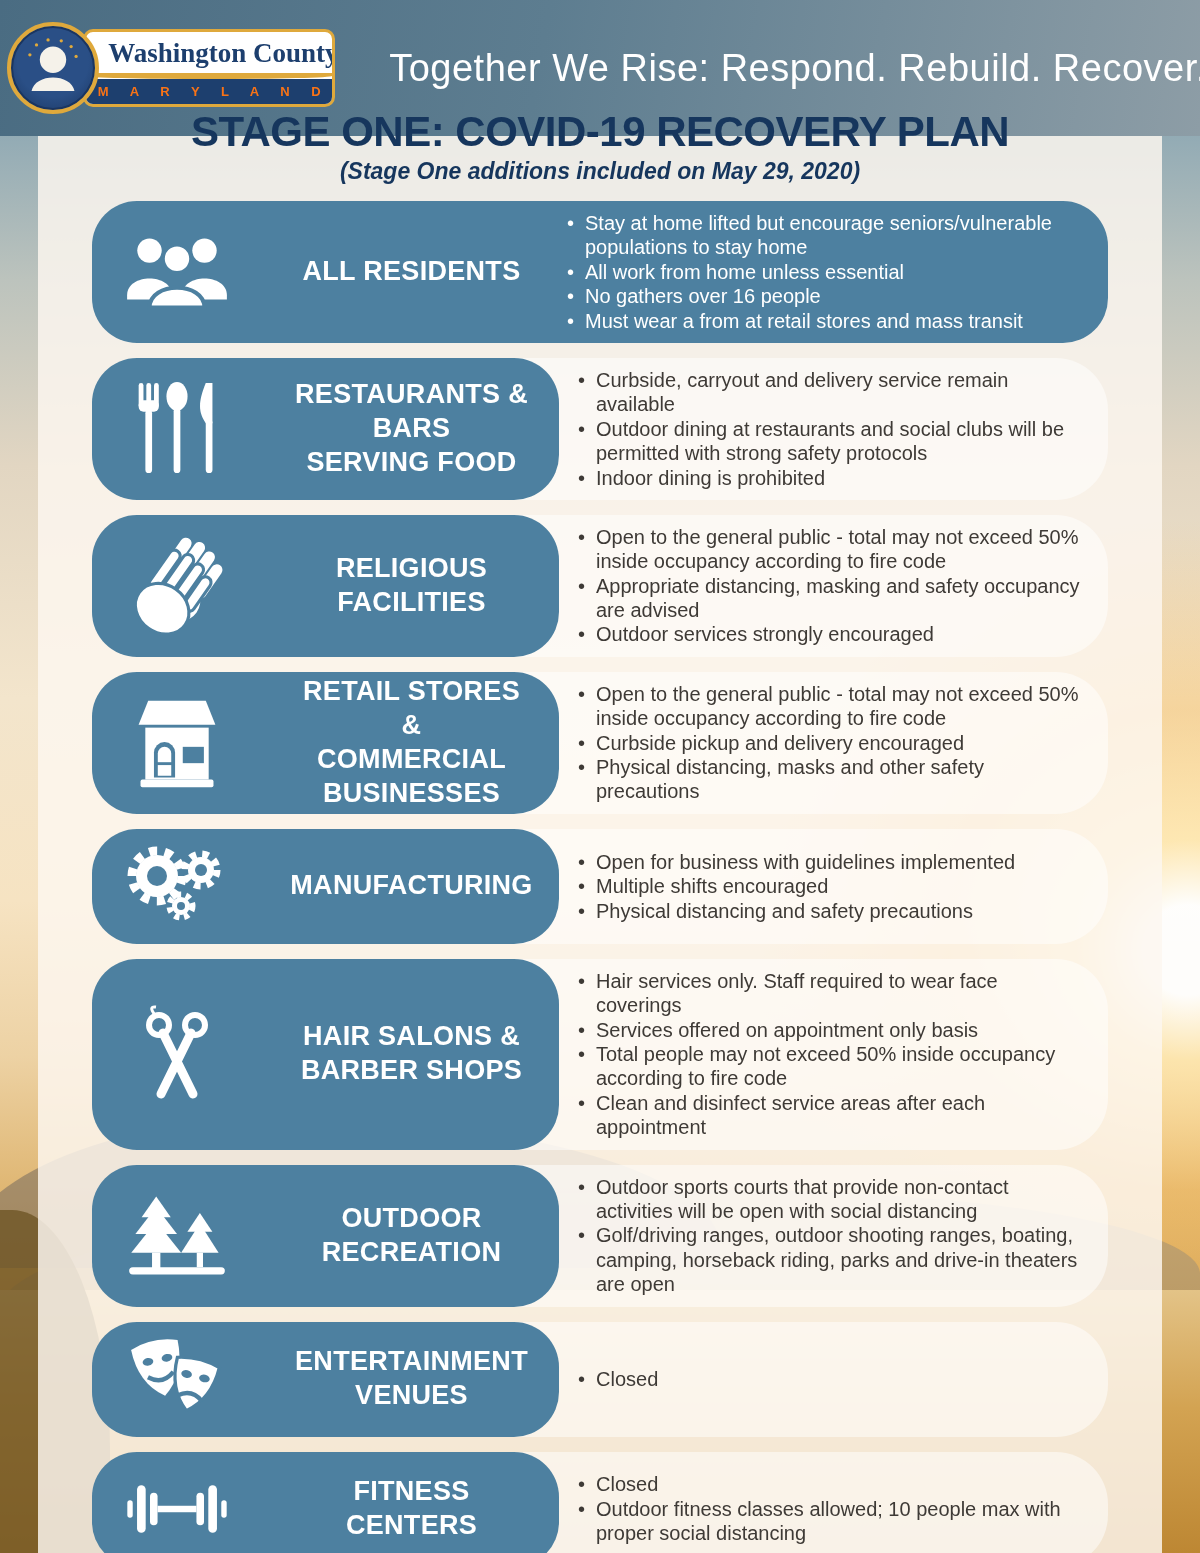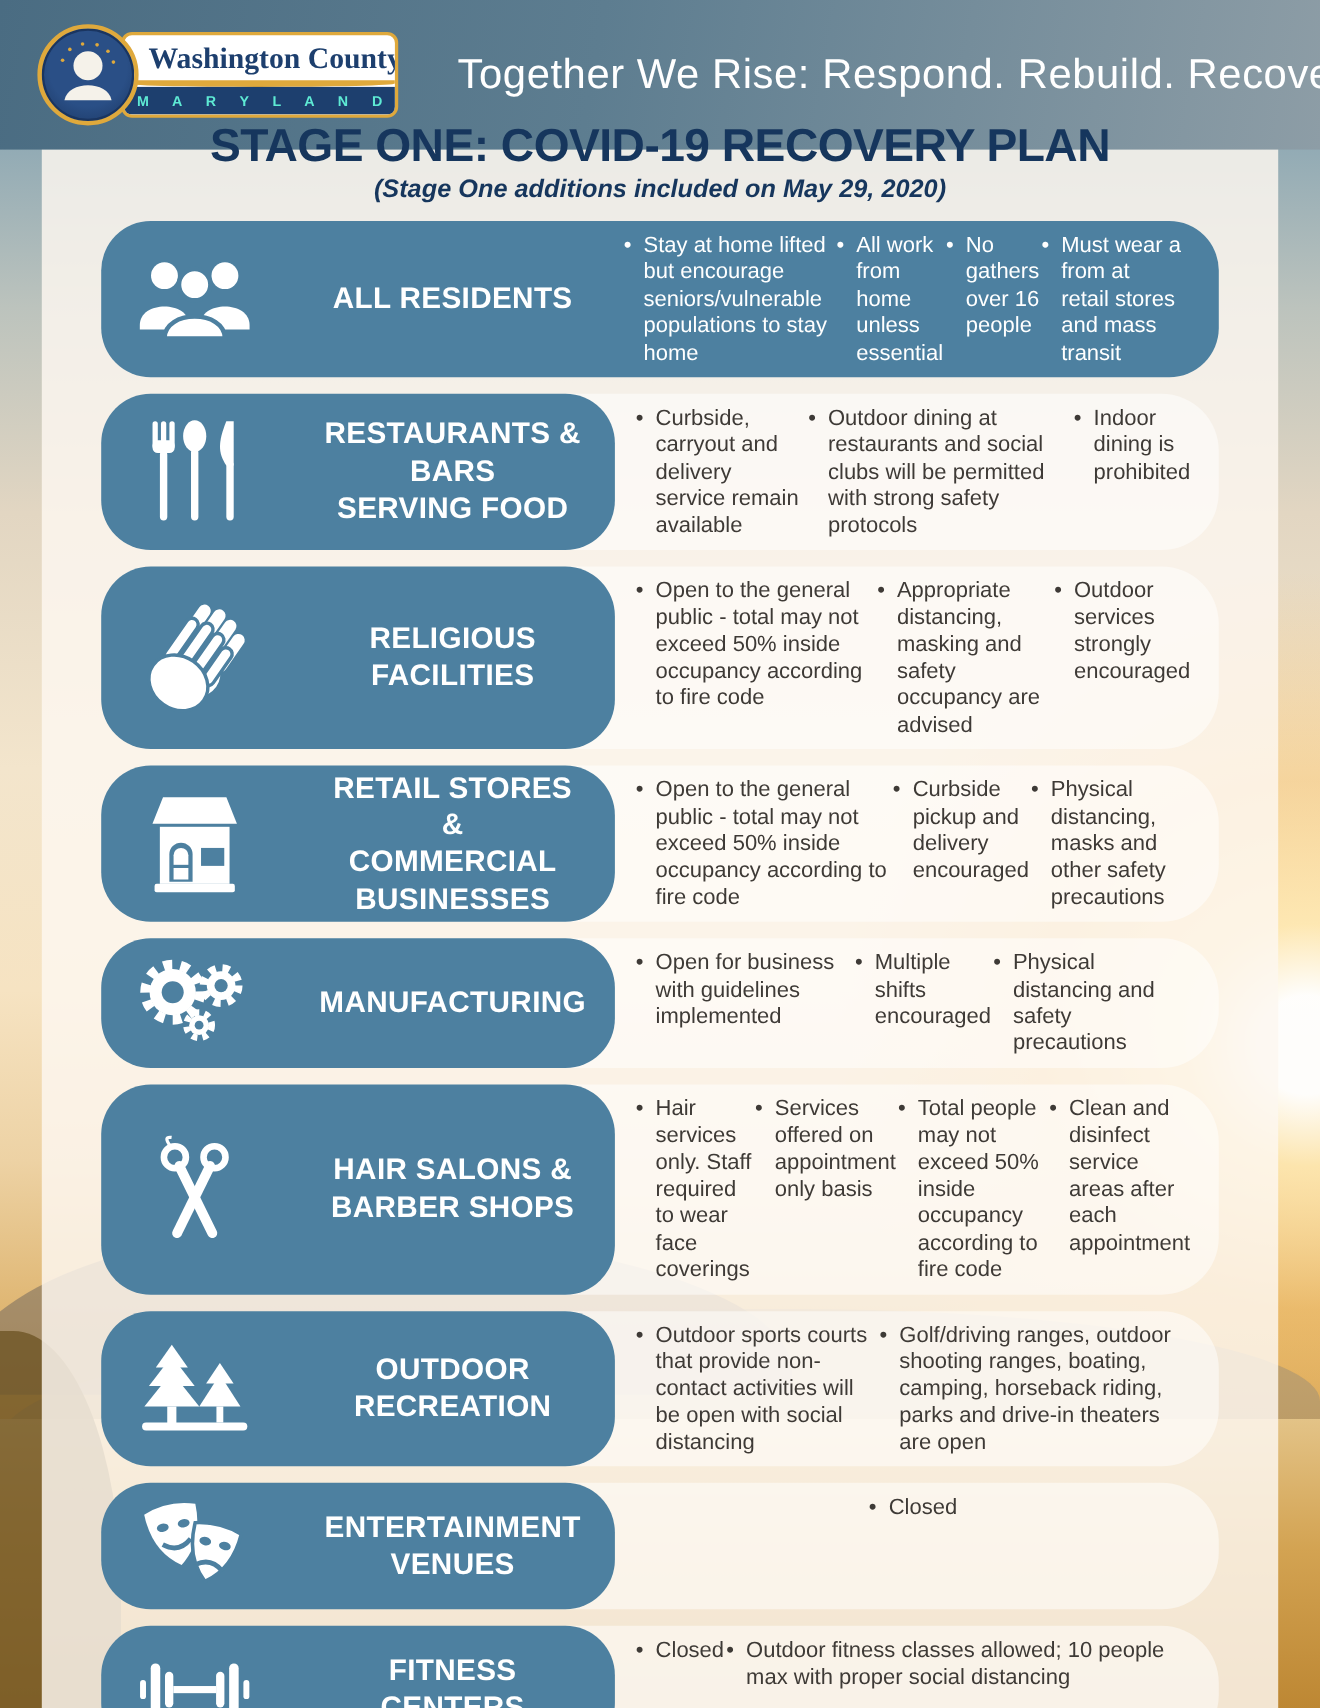--- a/index.html
+++ b/index.html
@@ -24,52 +24,52 @@
   .hill1{position:absolute;z-index:0;top:1118px;left:-40px;width:760px;height:150px;background:#857763;opacity:.65;border-radius:45% 60% 0 0/100% 90% 0 0;}
   .hill2{position:absolute;z-index:0;top:1190px;left:0;width:1200px;height:120px;background:#9b8d76;opacity:.5;border-radius:60% 40% 0 0/100% 70% 0 0;}
   .field{position:absolute;z-index:0;top:1290px;left:0;width:1200px;height:263px;background:linear-gradient(180deg,#e3c387,#d3a352 45%,#bd8733);}
   .trees-left{position:absolute;z-index:0;top:1210px;left:-30px;width:140px;height:343px;background:#6e5526;opacity:.8;border-radius:0 70% 0 0;}
   
   .overlay{position:absolute;z-index:1;left:38px;right:38px;top:108px;bottom:0;
     background:rgba(253,247,239,.84);}
   
   .header{position:absolute;z-index:2;top:0;left:0;width:1200px;height:136px;
     background:linear-gradient(100deg,#4a6c82 0%,#5d7d90 45%,#8d9da6 100%);
-    display:flex;align-items:center;padding:0 20px 0 34px;}
+    display:flex;align-items:center;padding:0 20px 0 34px;justify-content:center;}
   .logo{display:flex;align-items:center;}
   .medallion{width:92px;height:92px;border-radius:50%;flex:0 0 92px;
     background:radial-gradient(circle at 50% 42%,#2a4f86 55%,#1a3560 100%);
     border:4px solid var(--gold);z-index:3;margin-right:-16px;
     display:flex;align-items:center;justify-content:center;box-shadow:0 0 0 2px #1a3560 inset;}
   .banner{width:252px;border:3px solid var(--gold);border-radius:10px;overflow:hidden;background:#fff;}
   .banner-top{padding:6px 10px 4px 22px;text-align:center;color:#1d3f6e;
     font-family:"Liberation Serif", serif;font-weight:bold;font-size:27px;white-space:nowrap;}
   .banner-swoosh{height:6px;background:var(--gold);border-radius:0 0 100% 100%/0 0 100% 100%;}
-  .banner-bottom{background:#1d3f6e;color:#5eead4;text-align:center;font-size:13px;
+  .banner-bottom{background:#1d3f6e;color:#f97316;text-align:center;font-size:13px;
     letter-spacing:9px;padding:5px 0 5px 9px;font-weight:bold;}
   .sep{width:5px;height:54px;background:#fff;margin:0 24px 0 30px;border-radius:2px;}
   .tagline{color:#fff;font-size:38px;font-weight:400;letter-spacing:.5px;white-space:nowrap;}
   
   .content{position:absolute;z-index:2;left:38px;right:38px;top:108px;}
   .page-title{text-align:center;color:var(--navy);
     font-size:42px;font-weight:bold;letter-spacing:-.5px;}
   .page-subtitle{text-align:center;color:var(--navy);font-size:23px;
     font-weight:bold;font-style:italic;margin-top:2px;}
   
   .rows{margin-top:16px;padding:0 54px;}
   .row{display:flex;align-items:stretch;min-height:115px;margin-bottom:15px;}
   .card{flex:0 0 467px;background:var(--blue);border-radius:45px;
     display:flex;align-items:center;position:relative;z-index:2;gap:28px;}
   .icon{flex:0 0 170px;display:flex;align-items:center;justify-content:center;}
   .icon svg{display:block;}
   .label{flex:1;padding-right:26px;text-align:center;color:#fff;
     font-size:27px;font-weight:bold;line-height:1.25;letter-spacing:.3px;white-space:pre-line;}
   .bullets{flex:1;list-style:none;background:rgba(255,255,255,.5);
     border-radius:0 52px 52px 0;margin:0 0 0 -45px;z-index:1;
-    padding:10px 26px 10px 62px;display:flex;flex-direction:row;justify-content:center;}
+    padding:10px 26px 10px 62px;display:flex;flex-direction:column;justify-content:center;}
   .bullets li{position:relative;padding-left:20px;color:var(--bullet);
     font-size:20px;line-height:1.22;}
   .bullets li::before{content:"\2022";position:absolute;left:2px;}
   
   .row.inline{background:var(--blue);border-radius:45px;}
   .row.inline .card{background:transparent;flex:0 0 467px;}
   .row.inline .bullets{background:transparent;margin-left:0;border-radius:0;
     padding:10px 34px 10px 6px;}
   .row.inline .bullets li{color:#fff;}
 </style>

